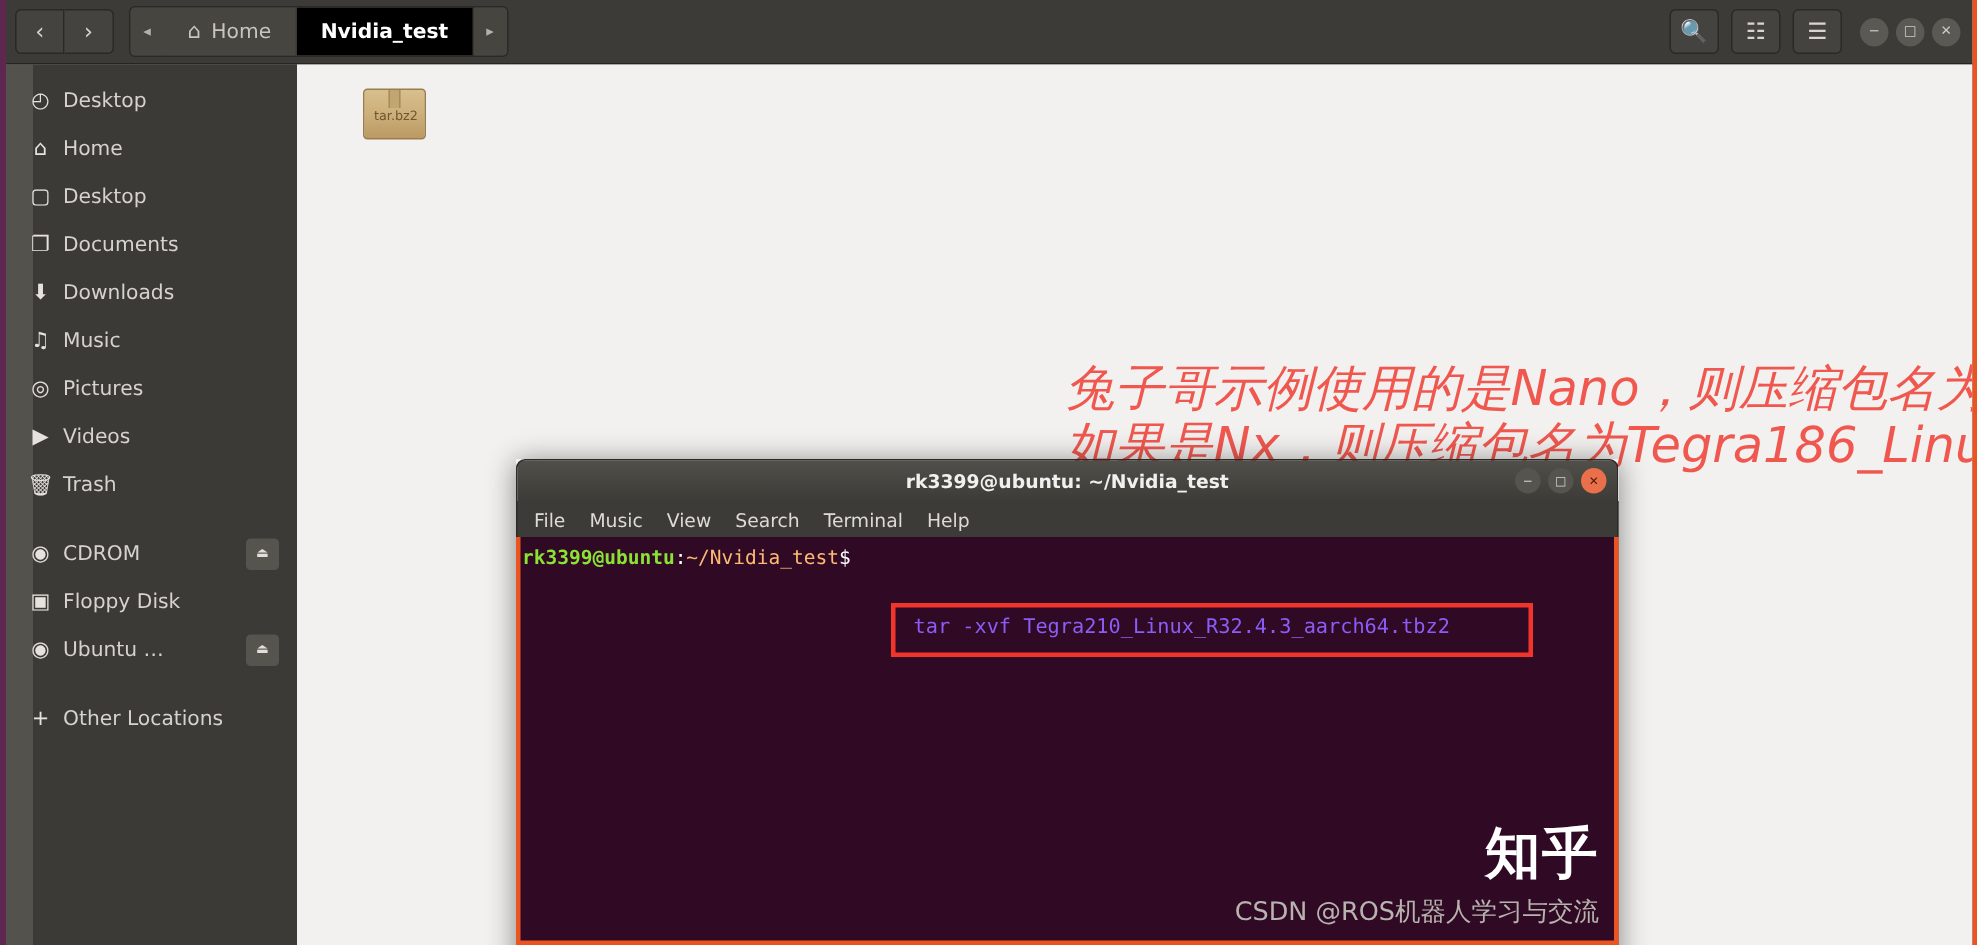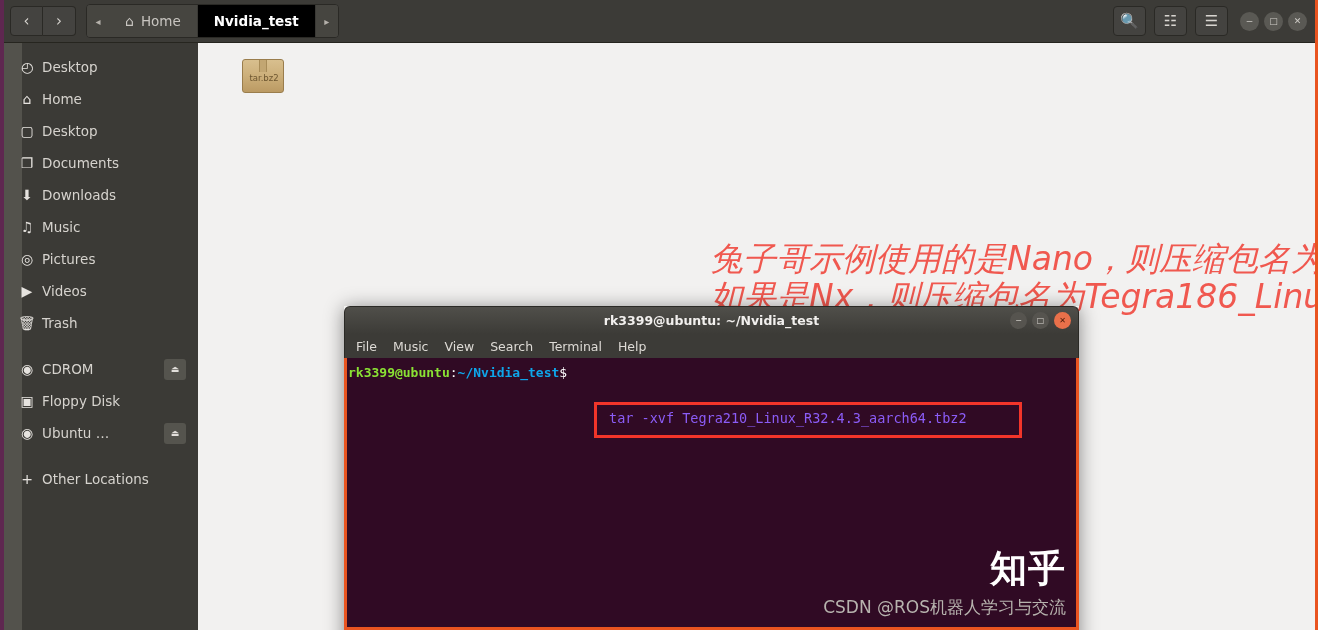--- a/index.html
+++ b/index.html
@@ -243,21 +243,21 @@
     font-family: "DejaVu Sans Mono", "Liberation Mono", monospace;
     overflow: hidden;
   }
   .term-line {
     font-size: 13px; line-height: 18px;
     white-space: nowrap;
     padding-left: 1px;
   }
   .t-user { color: #8ae234; font-weight: bold; }
   .t-colon { color: #ffffff; }
-  .t-path { color: #0ea5e9; font-weight: bold; }
+  .t-path { color: #fdba74; font-weight: normal; }
   .t-dollar { color: #ffffff; }
 
   .red-box {
     position: absolute;
     left: 247px; top: 44px;
     width: 428px; height: 36px;
     border: 3px solid #f2352a;
     pointer-events: none;
   }
   .cmd-text {

